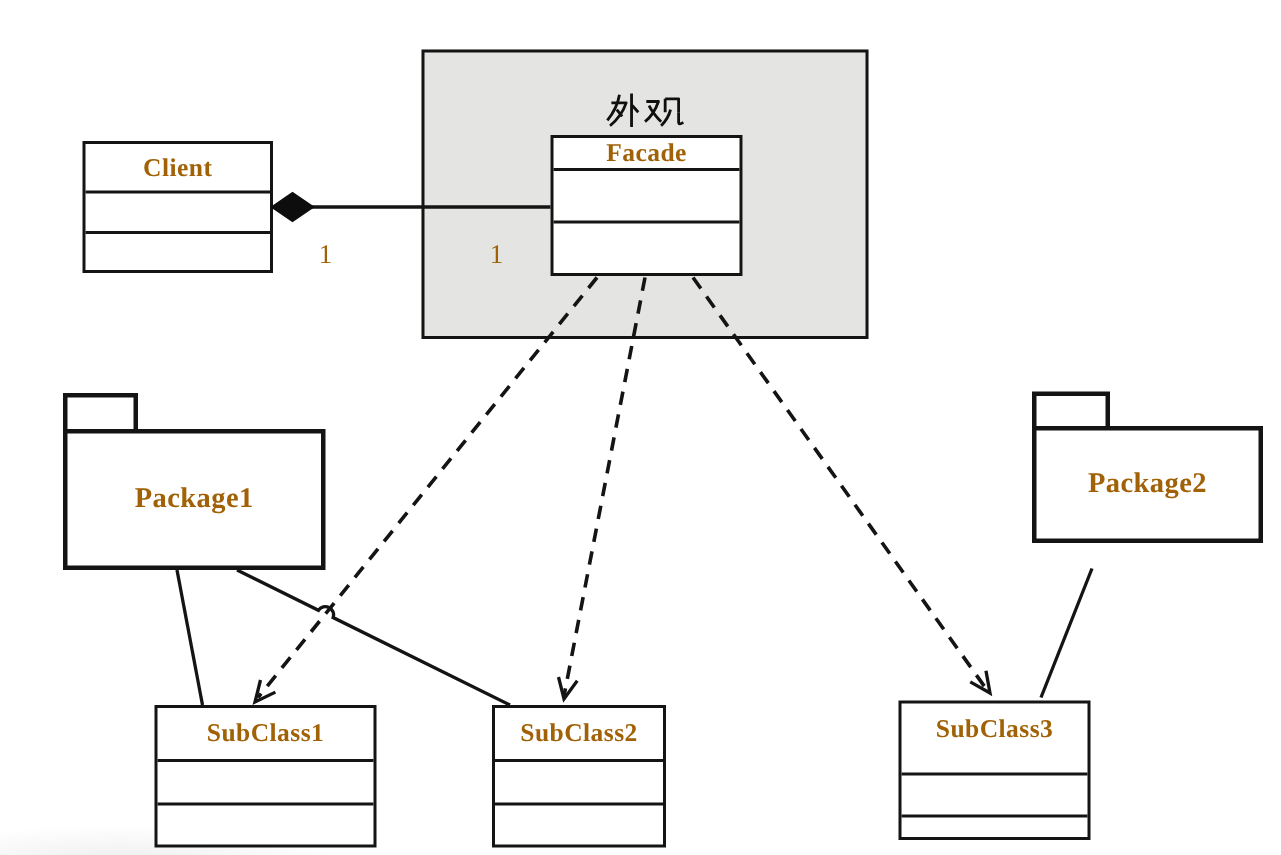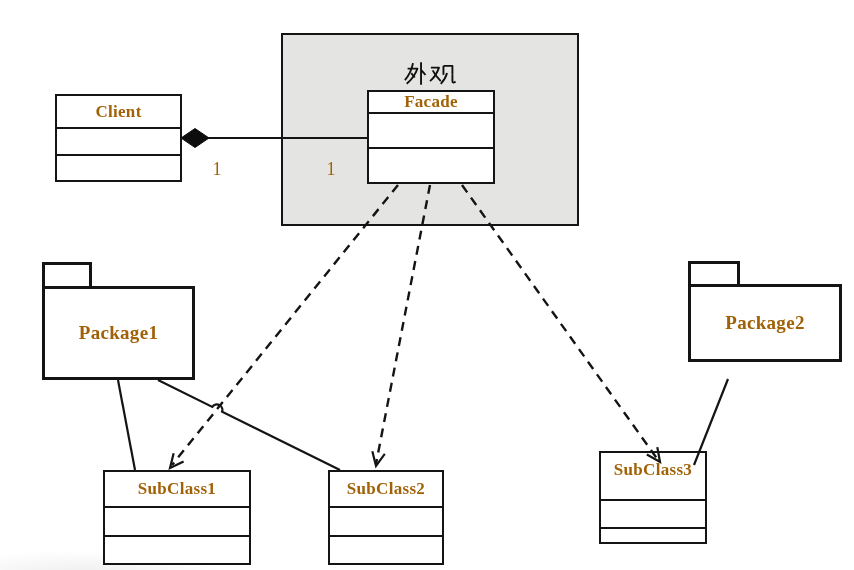--- a/index.html
+++ b/index.html
@@ -80,42 +80,42 @@
     <div class="compartment"></div>
   </div>
 
   <div class="uml-class" style="left:367px; top:78px; width:128px; height:94px;">
     <div class="title" style="height:20px;">Facade</div>
     <div class="compartment"></div>
     <div class="compartment"></div>
   </div>
 
   <div class="pkg-tab" style="left:42px; top:250px; width:50px; height:27px;"></div>
-  <div class="pkg-body" style="left:42px; top:274px; width:153px; height:94px;">
+  <div class="pkg-body" style="left:42px; top:274px; width:175px; height:94px;">
     <span>Package1</span>
   </div>
 
   <div class="pkg-tab" style="left:688px; top:249px; width:52px; height:26px;"></div>
   <div class="pkg-body" style="left:688px; top:272px; width:154px; height:78px;">
     <span>Package2</span>
   </div>
 
   <div class="uml-class" style="left:103px; top:458px; width:148px; height:95px;">
     <div class="title" style="height:34px;">SubClass1</div>
     <div class="compartment"></div>
     <div class="compartment"></div>
   </div>
 
   <div class="uml-class" style="left:328px; top:458px; width:116px; height:95px;">
     <div class="title" style="height:34px;">SubClass2</div>
     <div class="compartment"></div>
     <div class="compartment"></div>
   </div>
 
-  <div class="uml-class" style="left:599px; top:439px; width:108px; height:93px;gap:12px;">
+  <div class="uml-class" style="left:599px; top:455px; width:128px; height:93px;gap:12px;">
     <div class="title" style="height:34px;">SubClass3</div>
     <div class="compartment"></div>
     <div class="compartment"></div>
   </div>
 
   <div class="mult" style="left:207px; top:146px;">1</div>
   <div class="mult" style="left:321px; top:146px;">1</div>
 
   <svg class="connectors" width="854" height="570" viewBox="0 0 854 570">
 

